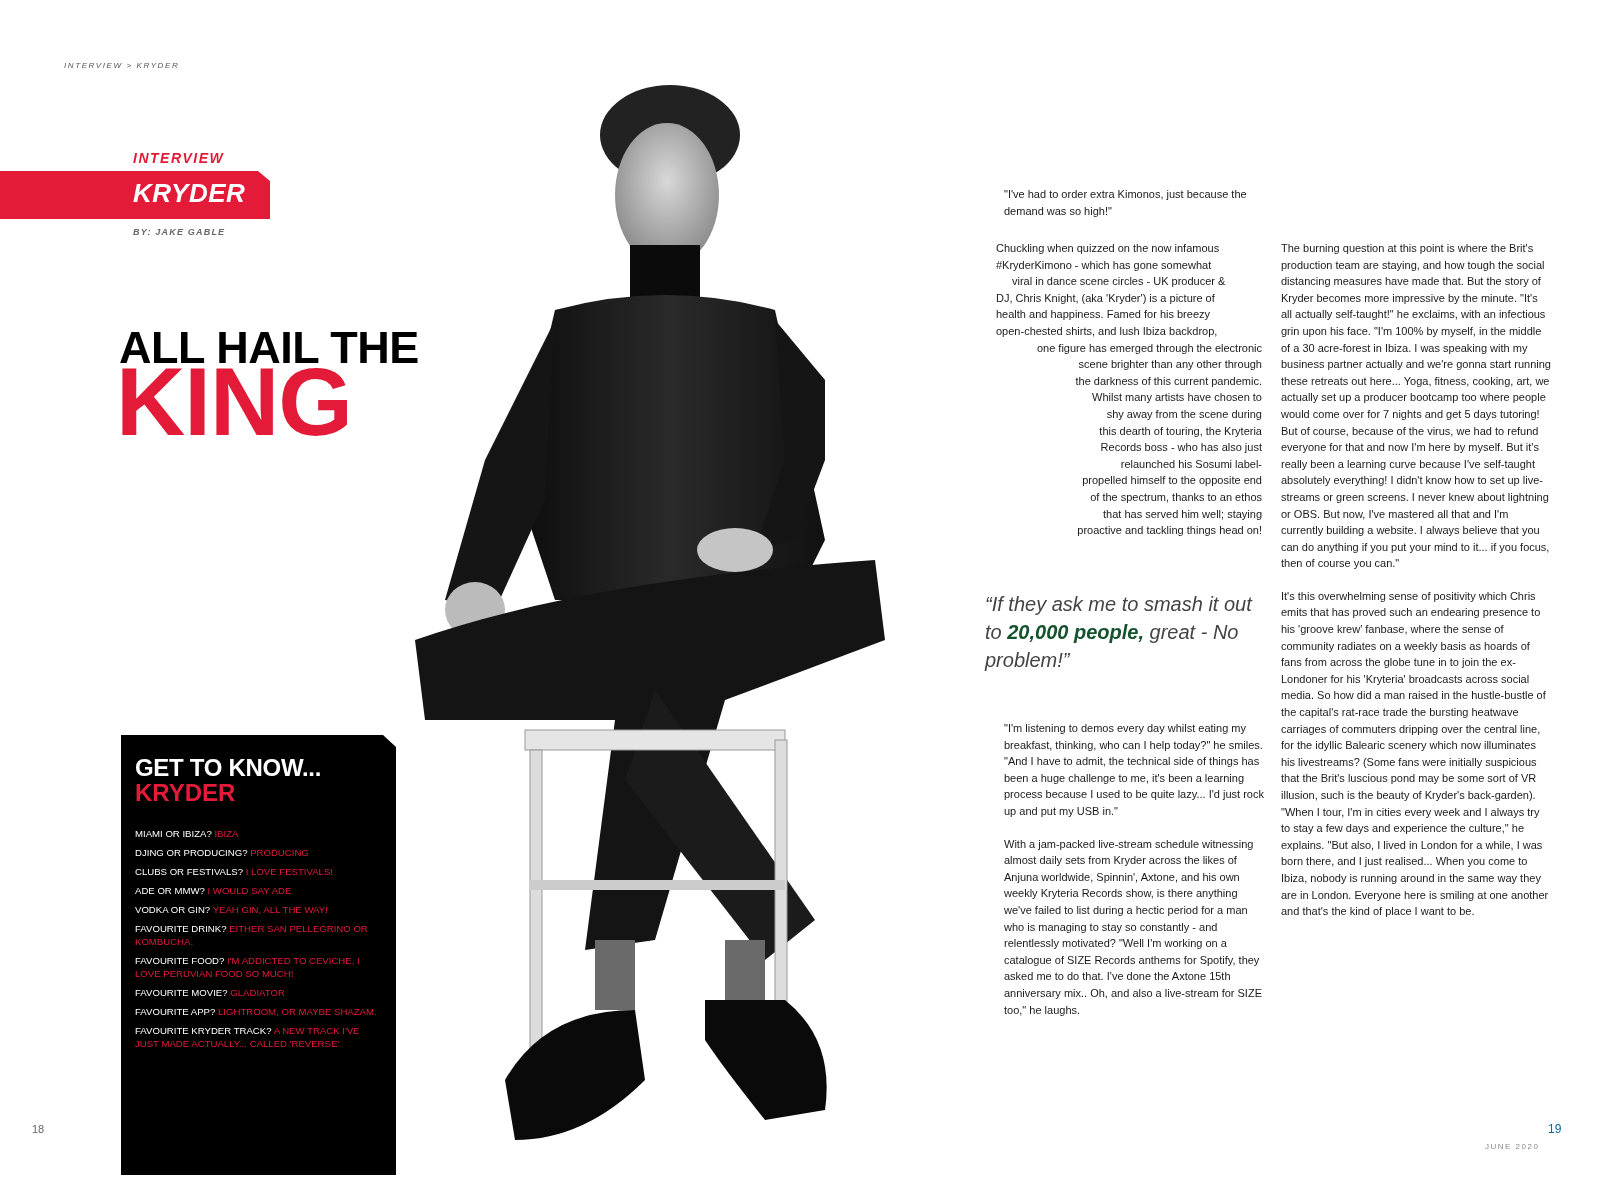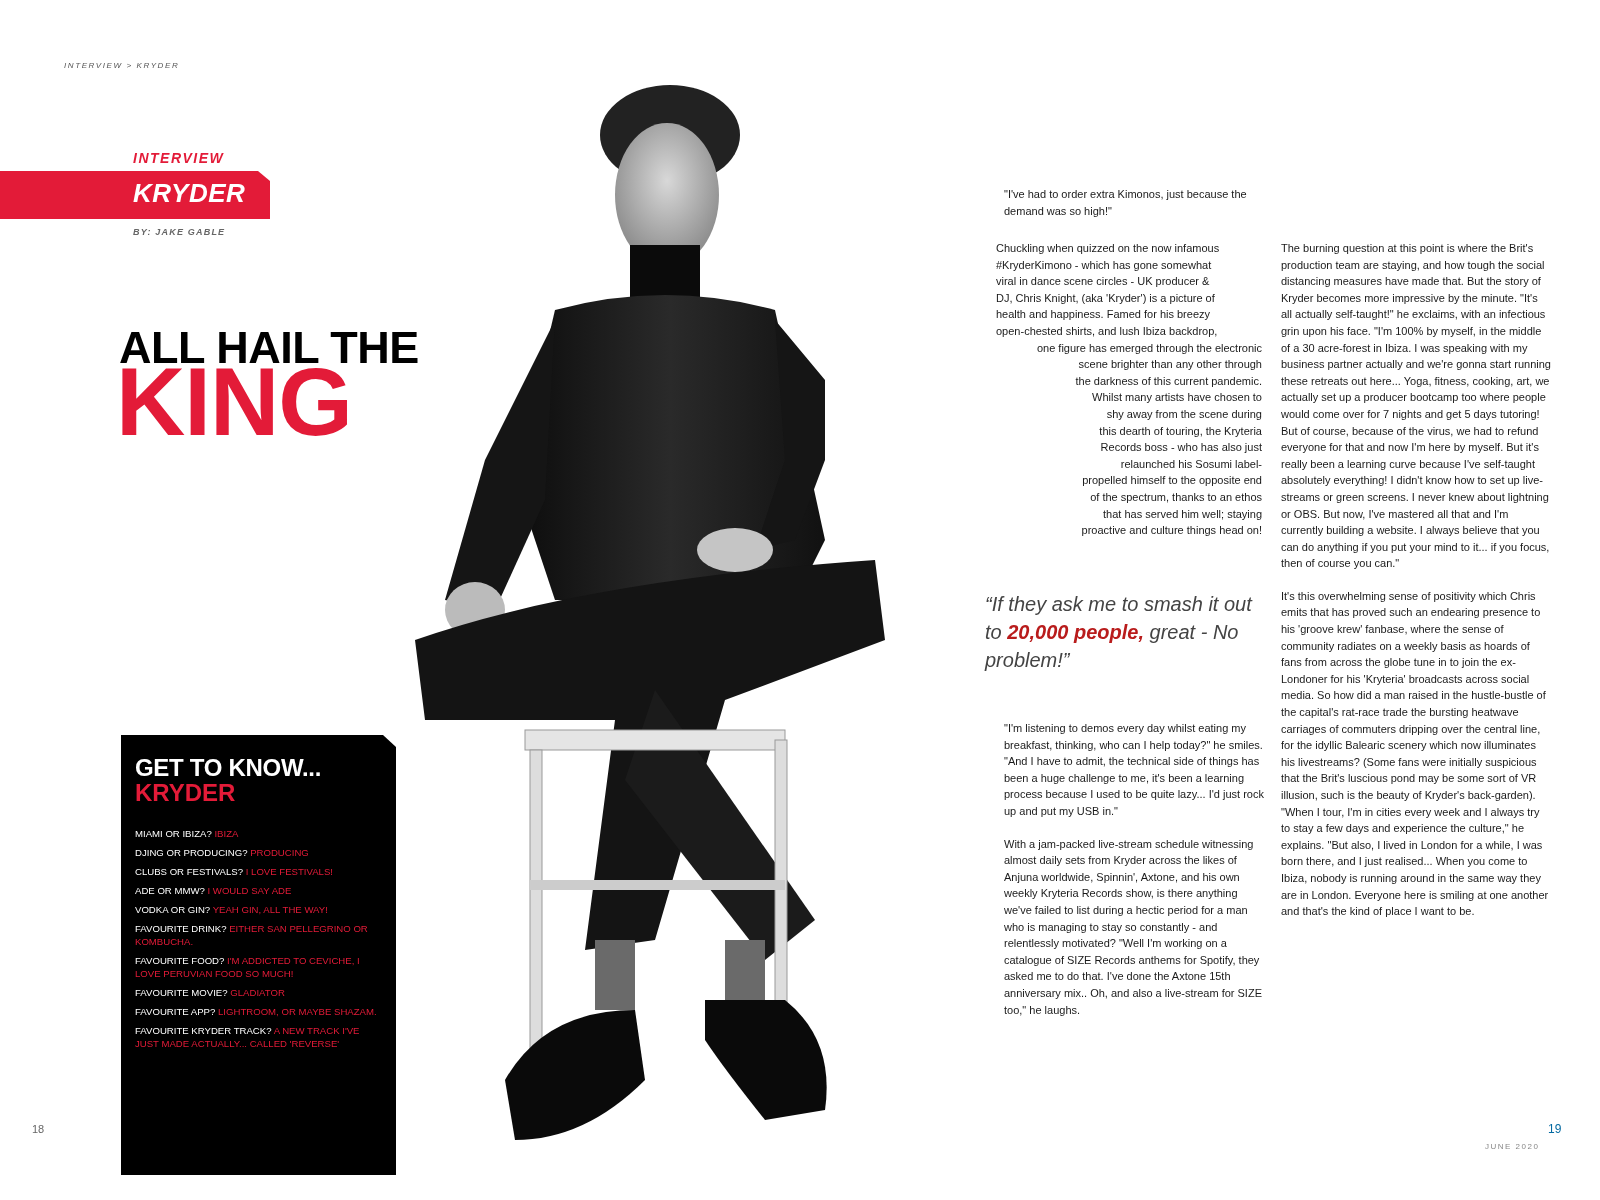--- a/index.html
+++ b/index.html
@@ -36,21 +36,21 @@
 
   .col { position: absolute; font-size: 11px; line-height: 16.6px; color: #1a1a1a; }
   .col p { margin-bottom: 16px; }
   .col-a1 { left: 1004px; top: 186px; width: 260px; }
   .col-a2 { left: 996px; top: 240px; width: 266px; }
   .col-a2 .line { display: block; }
   .col-b { left: 1281px; top: 240px; width: 270px; }
   .col-a3 { left: 1004px; top: 720px; width: 260px; }
 
   .pull { position: absolute; left: 985px; top: 590px; width: 275px; font-size: 20px; line-height: 28px; font-style: italic; color: #444; }
-  .pull .hl { color: #b91c1c; font-weight: bold; }
+  .pull .hl { color: #14532d; font-weight: bold; }
 </style>
 </head>
 <body>
 
 <div class="breadcrumb">INTERVIEW &gt; KRYDER</div>
 
 <div class="kicker">INTERVIEW</div>
 <div class="name-bar">
   <span>KRYDER</span>
 </div>
@@ -118,36 +118,36 @@
   <div class="qa"><span class="q">FAVOURITE MOVIE?</span> <span class="a">GLADIATOR</span></div>
   <div class="qa"><span class="q">FAVOURITE APP?</span> <span class="a">LIGHTROOM, OR MAYBE SHAZAM.</span></div>
   <div class="qa"><span class="q">FAVOURITE KRYDER TRACK?</span> <span class="a">A NEW TRACK I'VE JUST MADE ACTUALLY... CALLED 'REVERSE'</span></div>
 </div>
 
 <div class="col col-a1">"I've had to order extra Kimonos, just because the demand was so high!"</div>
 
 <div class="col col-a2" style="text-align:right;">
   <span class="line" style="text-align:left;">Chuckling when quizzed on the now infamous</span>
   <span class="line" style="text-align:left;">#KryderKimono - which has gone somewhat</span>
-  <span class="line" style="text-align:left;">viral in dance scene circles - UK producer &amp;</span>
+  <span class="line" style="text-align:left;margin-left:16px;">viral in dance scene circles - UK producer &amp;</span>
   <span class="line" style="text-align:left;">DJ, Chris Knight, (aka 'Kryder') is a picture of</span>
   <span class="line" style="text-align:left;">health and happiness. Famed for his breezy</span>
   <span class="line" style="text-align:left;">open-chested shirts, and lush Ibiza backdrop,</span>
   <span class="line">one figure has emerged through the electronic</span>
   <span class="line">scene brighter than any other through</span>
   <span class="line">the darkness of this current pandemic.</span>
   <span class="line">Whilst many artists have chosen to</span>
   <span class="line">shy away from the scene during</span>
   <span class="line">this dearth of touring, the Kryteria</span>
   <span class="line">Records boss - who has also just</span>
   <span class="line">relaunched his Sosumi label-</span>
   <span class="line">propelled himself to the opposite end</span>
   <span class="line">of the spectrum, thanks to an ethos</span>
   <span class="line">that has served him well; staying</span>
-  <span class="line">proactive and culture things head on!</span>
+  <span class="line">proactive and tackling things head on!</span>
 </div>
 
 <div class="pull">
   <span>“If they ask me to smash it out to </span><span class="hl">20,000 people,</span><span> great - No problem!”</span>
 </div>
 
 <div class="col col-a3">
   <p>"I'm listening to demos every day whilst eating my breakfast, thinking, who can I help today?" he smiles. "And I have to admit, the technical side of things has been a huge challenge to me, it's been a learning process because I used to be quite lazy... I'd just rock up and put my USB in."</p>
   <p>With a jam-packed live-stream schedule witnessing almost daily sets from Kryder across the likes of Anjuna worldwide, Spinnin', Axtone, and his own weekly Kryteria Records show, is there anything we've failed to list during a hectic period for a man who is managing to stay so constantly - and relentlessly motivated? "Well I'm working on a catalogue of SIZE Records anthems for Spotify, they asked me to do that. I've done the Axtone 15th anniversary mix.. Oh, and also a live-stream for SIZE too," he laughs.</p>
 </div>

